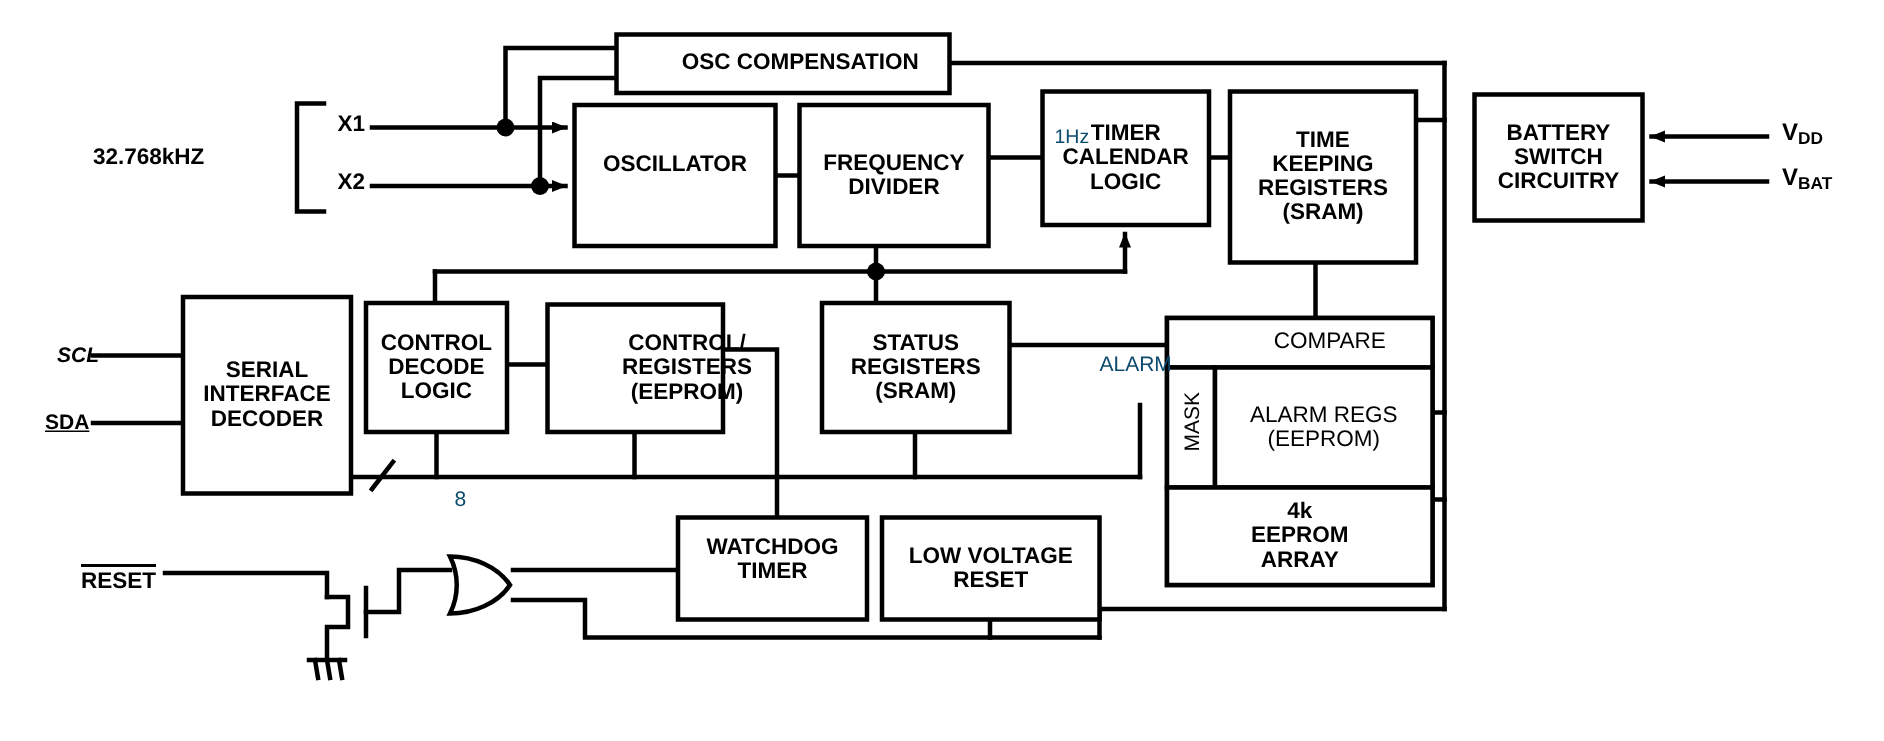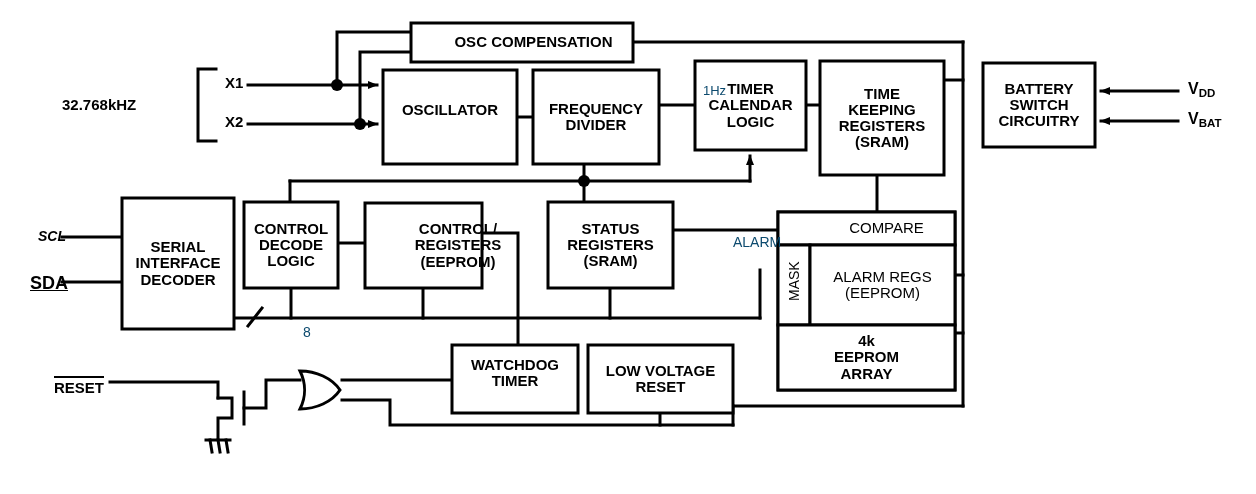--- a/index.html
+++ b/index.html
@@ -198,21 +198,21 @@
 ARRAY</div>
   <div class="blk-label" style="left:452px;top:345px;width:126px;height:56px;font-size:15px;">WATCHDOG
 TIMER</div>
   <div class="blk-label" style="left:588px;top:345px;width:145px;height:68px;font-size:15px;">LOW VOLTAGE
 RESET</div>
 
   <div class="pin-label" style="left:62px;top:96px;font-size:15px;">32.768kHZ</div>
   <div class="pin-label" style="left:225px;top:74px;font-size:15px;">X1</div>
   <div class="pin-label" style="left:225px;top:113px;font-size:15px;">X2</div>
   <div class="pin-label" style="left:38px;top:228px;font-size:14px;font-style:italic;">SCL</div>
-  <div class="pin-label" style="left:30px;top:273px;font-size:18px;text-decoration:underline;">SDA</div>
+  <div class="pin-label" style="left:30px;top:273px;font-size:14px;text-decoration:underline;">SDA</div>
 
   <div class="pin-label" style="left:54px;top:376px;font-size:15px;border-top:2px solid #000;padding-top:1px;">RESET</div>
 
   <div class="pin-label" style="left:1188px;top:80px;font-size:16px;text-align:center;">
     <span>V</span><span class="sub">DD</span>
   </div>
   <div class="pin-label" style="left:1188px;top:110px;font-size:16px;">
     <span>V</span><span class="sub">BAT</span>
   </div>
 

